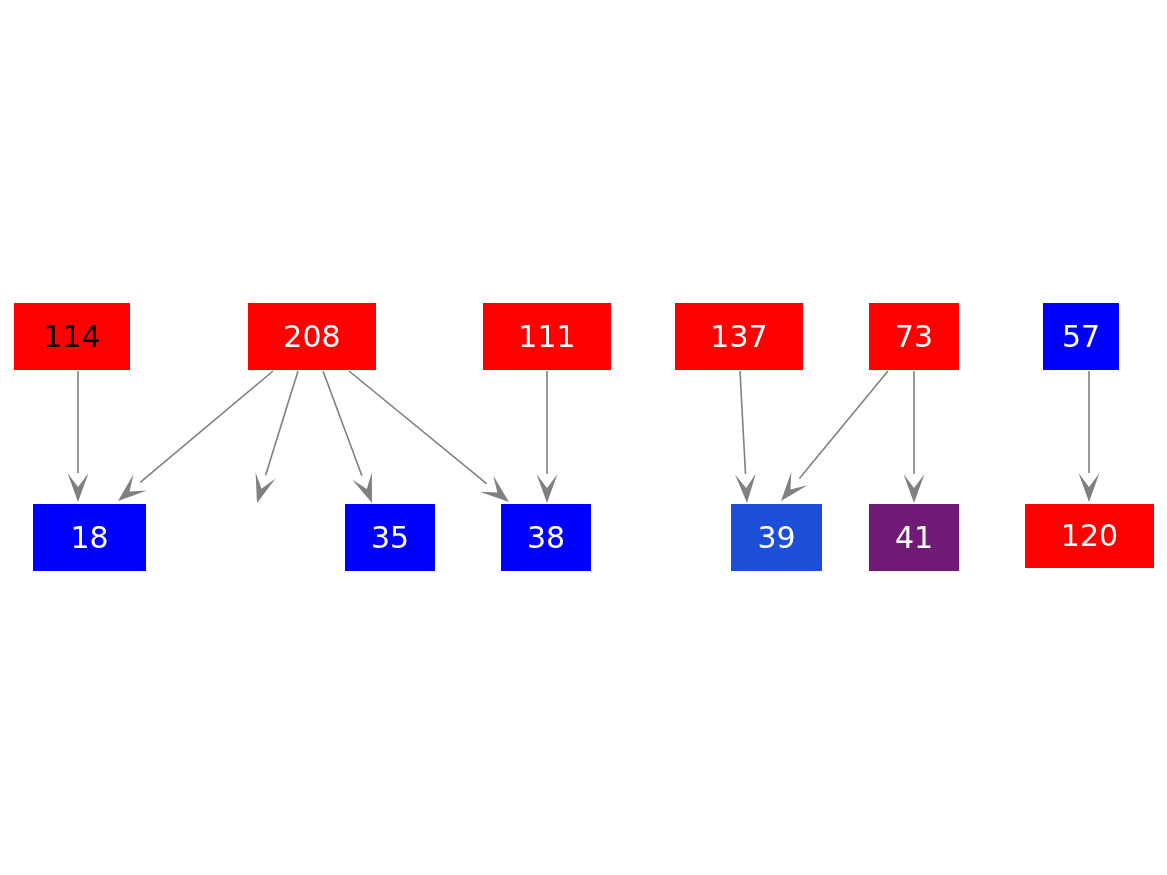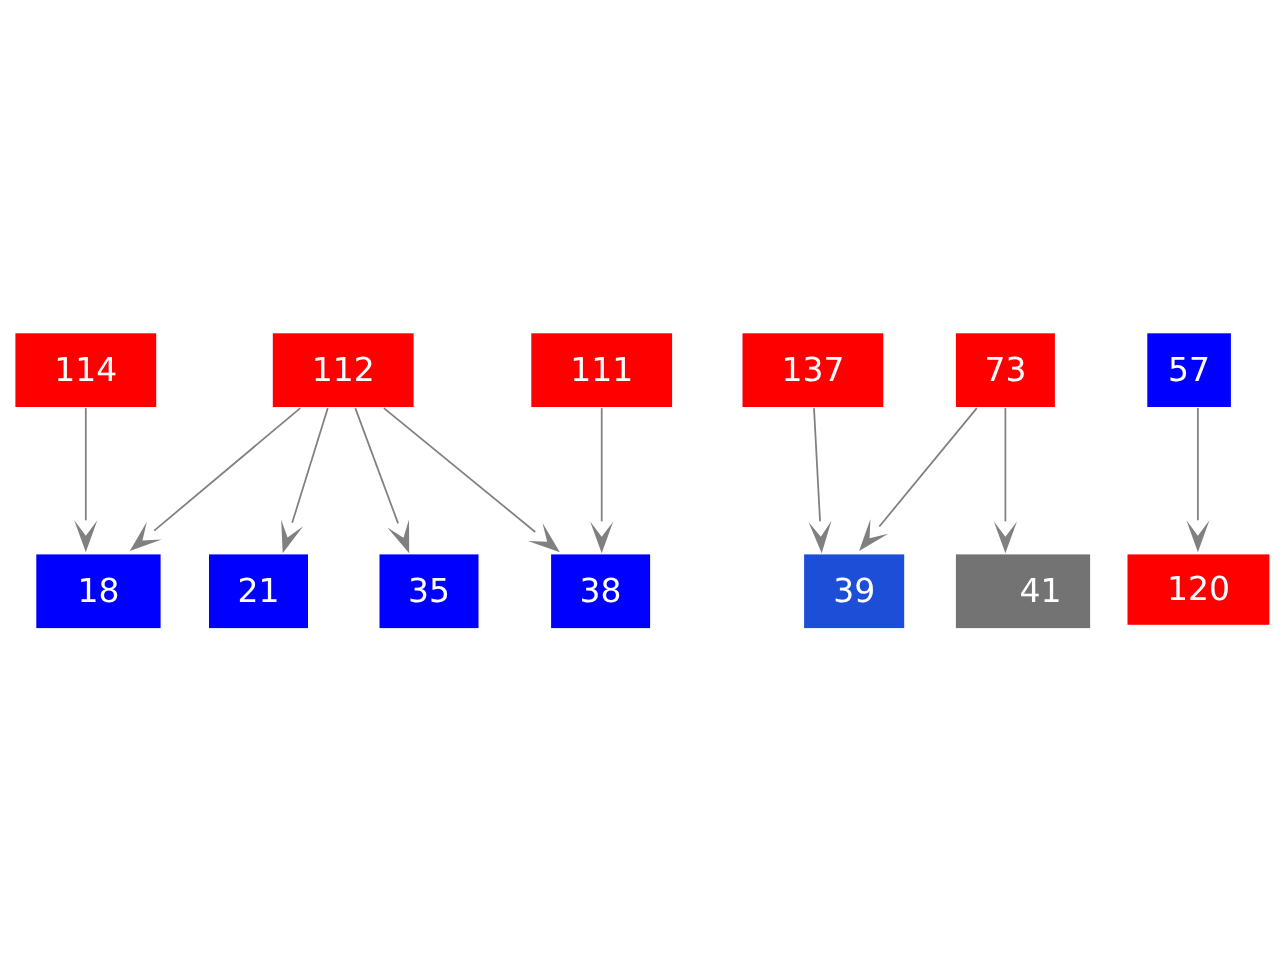--- a/index.html
+++ b/index.html
@@ -58,53 +58,50 @@
       <line x1="740" y1="371" x2="745.5" y2="474.0" stroke="#808080" stroke-width="1.6"></line>
       <polygon points="747.0,503.0 735.0,474.6 746.2,488.0 755.9,473.5" fill="#808080"></polygon>
       <line x1="888" y1="371" x2="799.4" y2="478.6" stroke="#808080" stroke-width="1.6"></line>
       <polygon points="781.0,501.0 791.3,471.9 790.5,489.4 807.5,485.3" fill="#808080"></polygon>
       <line x1="914" y1="371" x2="914.0" y2="474.0" stroke="#808080" stroke-width="1.6"></line>
       <polygon points="914.0,503.0 903.5,474.0 914.0,488.0 924.5,474.0" fill="#808080"></polygon>
       <line x1="1089" y1="371" x2="1089.0" y2="473.0" stroke="#808080" stroke-width="1.6"></line>
       <polygon points="1089.0,502.0 1078.5,473.0 1089.0,487.0 1099.5,473.0" fill="#808080"></polygon>
     </svg>
   <div id="node-layer">
-      <div class="node" style="left: 14px; top: 303px; width: 128px; height: 67px; background: rgb(255, 0, 0); color: #ffffff;">
+      <div class="node" style="left: 14px; top: 303px; width: 116px; height: 67px; background: rgb(255, 0, 0); color: #000000;">
         <span>114</span>
       </div>
       <div class="node" style="left: 248px; top: 303px; width: 128px; height: 67px; background: rgb(255, 0, 0); color: rgb(255, 255, 255);">
-        <span>112</span>
+        <span>208</span>
       </div>
       <div class="node" style="left: 483px; top: 303px; width: 128px; height: 67px; background: rgb(255, 0, 0); color: rgb(255, 255, 255);">
         <span>111</span>
       </div>
       <div class="node" style="left: 675px; top: 303px; width: 128px; height: 67px; background: rgb(255, 0, 0); color: rgb(255, 255, 255);">
         <span>137</span>
       </div>
       <div class="node" style="left: 869px; top: 303px; width: 90px; height: 67px; background: rgb(255, 0, 0); color: rgb(255, 255, 255);">
         <span>73</span>
       </div>
       <div class="node" style="left: 1043px; top: 303px; width: 76px; height: 67px; background: rgb(0, 0, 255); color: rgb(255, 255, 255);">
         <span>57</span>
       </div>
       <div class="node" style="left: 33px; top: 504px; width: 113px; height: 67px; background: rgb(0, 0, 255); color: rgb(255, 255, 255);">
         <span>18</span>
       </div>
-      <div class="node" style="left: 190px; top: 504px; width: 90px; height: 67px; background: rgb(0, 0, 255); color: rgb(255, 255, 255);">
-        <span>21</span>
-      </div>
       <div class="node" style="left: 345px; top: 504px; width: 90px; height: 67px; background: rgb(0, 0, 255); color: rgb(255, 255, 255);">
         <span>35</span>
       </div>
       <div class="node" style="left: 501px; top: 504px; width: 90px; height: 67px; background: rgb(0, 0, 255); color: rgb(255, 255, 255);">
         <span>38</span>
       </div>
       <div class="node" style="left: 731px; top: 504px; width: 91px; height: 67px; background: #1d4ed8; color: rgb(255, 255, 255);">
         <span>39</span>
       </div>
-      <div class="node" style="left: 869px; top: 504px; width: 90px; height: 67px; background: #737373; color: rgb(255, 255, 255); padding-left: 32px;">
+      <div class="node" style="left: 869px; top: 504px; width: 90px; height: 67px; background: #701a75; color: rgb(255, 255, 255);">
         <span>41</span>
       </div>
       <div class="node" style="left: 1025px; top: 504px; width: 129px; height: 64px; background: rgb(255, 0, 0); color: rgb(255, 255, 255);">
         <span>120</span>
       </div>
     </div>
 </div>
 
 </body></html>

